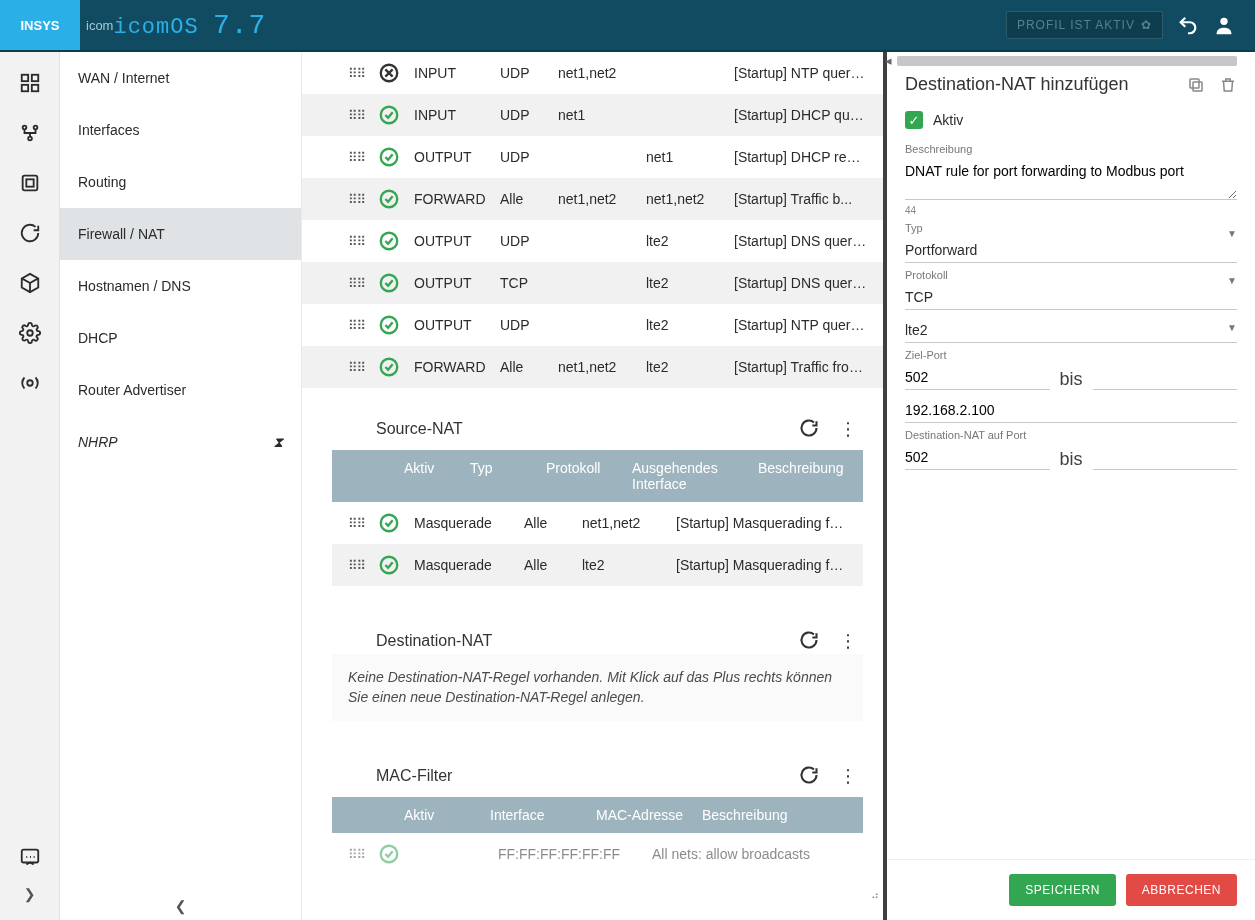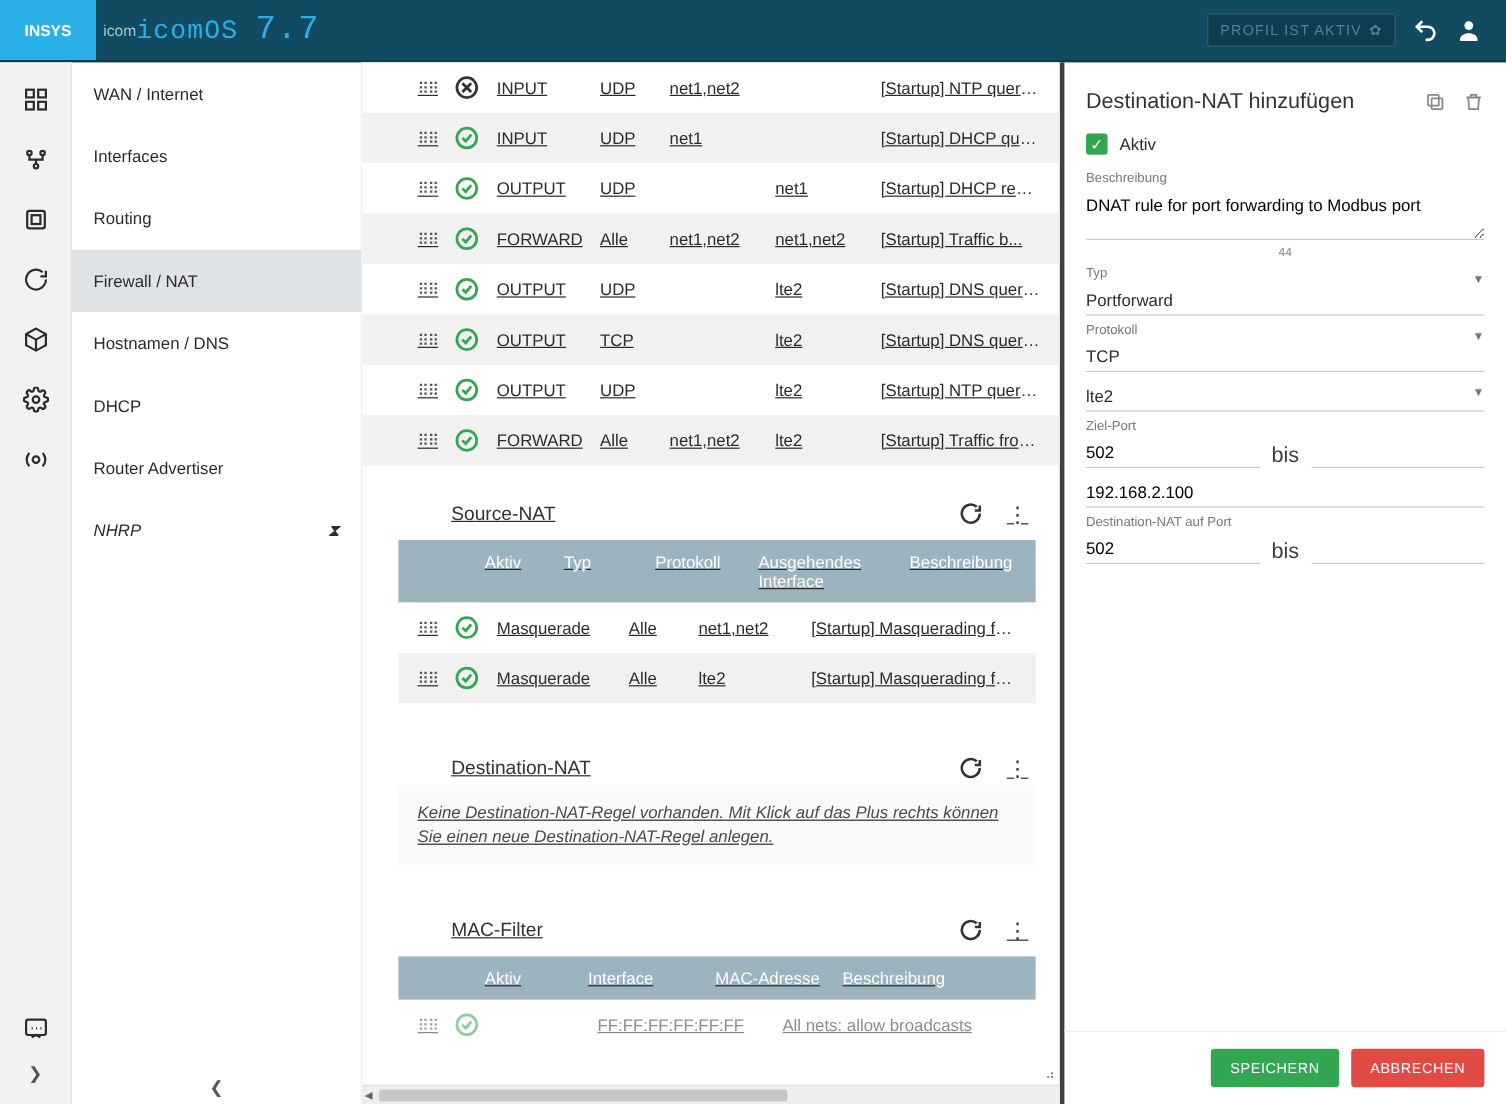--- a/index.html
+++ b/index.html
@@ -20,21 +20,21 @@
 .rail { width: 60px; background: #f2f2f2; display: flex; flex-direction: column; align-items: center; padding-top: 20px; gap: 28px; border-right: 1px solid #e0e0e0; position: relative; }
 .rail .ricon { width: 22px; height: 22px; color: #2b2b2b; }
 .rail-bottom { margin-top: auto; margin-bottom: 18px; display:flex; flex-direction:column; align-items:center; gap:18px;}
 .nav { width: 242px; border-right: 1px solid #eaeaea; position: relative; }
 .nav-item { padding: 18px 18px; cursor: pointer; }
 .nav-item.active { background: #dfe3e5; }
 .nav-item.italic { font-style: italic; }
 .nav-item .hourglass { float: right; font-size: 14px; }
 .nav-foot { position: absolute; bottom: 6px; left: 50%; transform: translateX(-50%); }
 
-.main { flex: 1; min-width: 0; position: relative; background: #fff; display:flex; flex-direction:column;text-decoration:underline; }
+.main { flex: 1; min-width: 0; position: relative; background: #fff; display:flex; flex-direction:row; }
 .main-scroll { flex:1; overflow: hidden; }
 .section { padding: 10px 20px 14px 30px; }
 .section-head { display: flex; align-items: center; justify-content: space-between; margin: 18px 0 0 0;}
 .section-title { font-size: 16px; color: #333; padding: 4px 0; margin-left: 44px;}
 .section-actions { display:flex; gap:20px; color:#333; padding-right:6px;}
 .tbl-head { background: #9db3bd; color: #fff; display: flex; padding: 10px 16px; gap: 16px; font-size: 14px; margin-top: 8px;}
 .tbl-row { display: flex; align-items: center; gap: 14px; padding: 10px 16px; font-size: 14px; white-space: nowrap; overflow:hidden;}
 .tbl-row.alt { background: #f1f1f1; }
 .drag { display:inline-block; width:16px; letter-spacing:-1px; line-height:5px; color:#555;}
 .drag::before{content:"⠿⠿"; font-size:13px;}
@@ -51,21 +51,21 @@
 .panel-head { display:flex; align-items:center; justify-content:space-between; padding: 22px 18px 16px 18px;}
 .panel-title { font-size: 18px; color:#333; }
 .panel-head-ic { display:flex; gap:14px; color:#888;}
 .panel-body { padding: 0 18px; flex:1; overflow:auto;}
 .chk-row { display:flex; align-items:center; gap:10px; margin-bottom:14px;}
 .chk { width:18px; height:18px; background:#33a652; border-radius:3px; display:flex; align-items:center; justify-content:center; color:#fff; font-size:13px;}
 .fld { margin-bottom: 6px; }
 .fld-label { font-size: 11px; color:#777; margin-bottom:2px; display:block;}
 .fld-input { width:100%; border:none; border-bottom:1px solid #c8c8c8; padding:6px 0 4px 0; font-size:14px; background:transparent; font-family:inherit;}
 .fld-ta { resize:both; min-height:34px; }
-.fld-count { text-align:center; font-size:10px; color:#888; margin-top:2px;}
+.fld-count { text-align:left; font-size:10px; color:#888; margin-top:2px;}
 .fld-sel { position:relative; }
 .sel-arrow { position:absolute; right:0; top:6px; color:#777; font-size:10px;}
 .fld-row { display:flex; align-items:flex-end; gap:10px;}
 .fld-row .fld { flex:1; }
 .bis { font-size:18px; color:#404040; padding-bottom:6px;}
 .panel-foot { padding: 14px 18px; border-top:1px solid #eee; display:flex; justify-content:flex-end; gap:10px;}
 .btn { padding: 9px 16px; border:none; border-radius:3px; font-size:12px; letter-spacing:0.5px; cursor:pointer; color:#fff;}
 .btn-save { background:#33a652; }
 .btn-cancel { background:#e14a45; }
 

